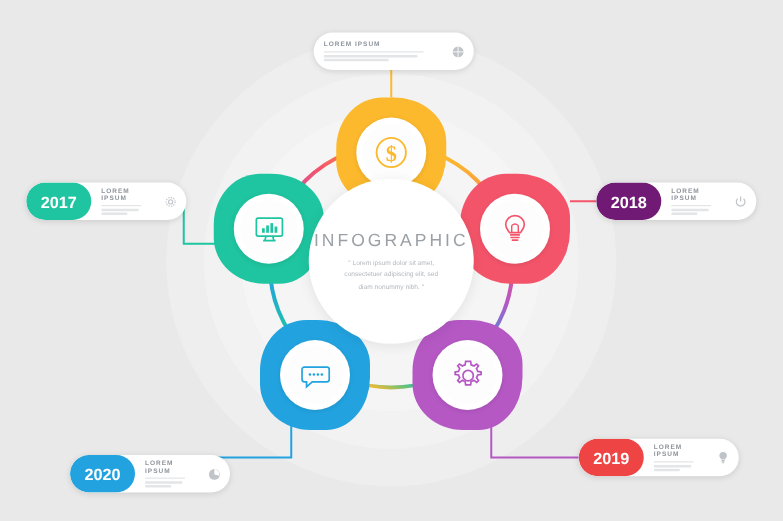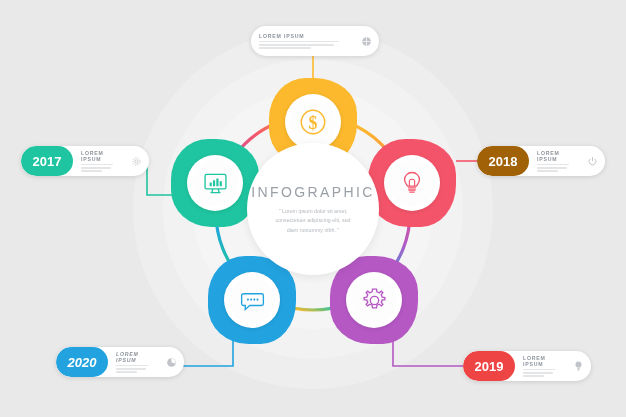--- a/index.html
+++ b/index.html
@@ -237,21 +237,21 @@
     </div>
     <div class="badge">
       <svg width="11" height="11" viewBox="0 0 16 16">
         <circle cx="8" cy="8" r="6.3" fill="#8d949b"></circle>
         <path d="M8 1.7 v12.6 M1.7 8 h12.6" stroke="#ffffff" stroke-width="1" fill="none"></path>
       </svg>
     </div>
   </div>
 
   <div class="label" style="left:477px; top:146px; width:128px;">
-    <div class="year" style="background:#a16207;">2018</div>
+    <div class="year" style="background:#701a75;">2018</div>
     <div class="txt">
       <div class="ttl">LOREM IPSUM</div>
       <div class="ln" style="width:92%"></div>
       <div class="ln" style="width:86%"></div>
       <div class="ln" style="width:60%"></div>
     </div>
     <div class="badge">
       <svg width="11" height="11" viewBox="0 0 16 16">
         <path d="M4.6 4.2 a5 5 0 1 0 6.8 0" fill="none" stroke="#8d949b" stroke-width="1.4"></path>
         <path d="M8 1.6 v6" stroke="#8d949b" stroke-width="1.4"></path>
@@ -268,21 +268,21 @@
       <div class="ln" style="width:60%"></div>
     </div>
     <div class="badge">
       <svg width="11" height="12" viewBox="0 0 16 16">
         <path d="M8 1.6 a4.4 4.4 0 0 0 -4.4 4.4 c0 2 1.5 3 2.2 4.2 h4.4 c.7-1.2 2.2-2.2 2.2-4.2 A4.4 4.4 0 0 0 8 1.6 z" fill="#8d949b"></path>
         <path d="M6 11.4 h4 M6.3 12.9 h3.4 M7 14.2 h2" stroke="#8d949b" stroke-width="1.2"></path>
       </svg>
     </div>
   </div>
 
-  <div class="label" style="left:56px; top:347px; width:128px;font-style:italic;">
+  <div class="label" style="left:56px; top:364px; width:128px;">
     <div class="year" style="background:#22a3e0;">2020</div>
     <div class="txt">
       <div class="ttl">LOREM IPSUM</div>
       <div class="ln" style="width:92%"></div>
       <div class="ln" style="width:86%"></div>
       <div class="ln" style="width:60%"></div>
     </div>
     <div class="badge">
       <svg width="11" height="11" viewBox="0 0 16 16">
         <circle cx="8" cy="8" r="6.3" fill="#8d949b"></circle>

